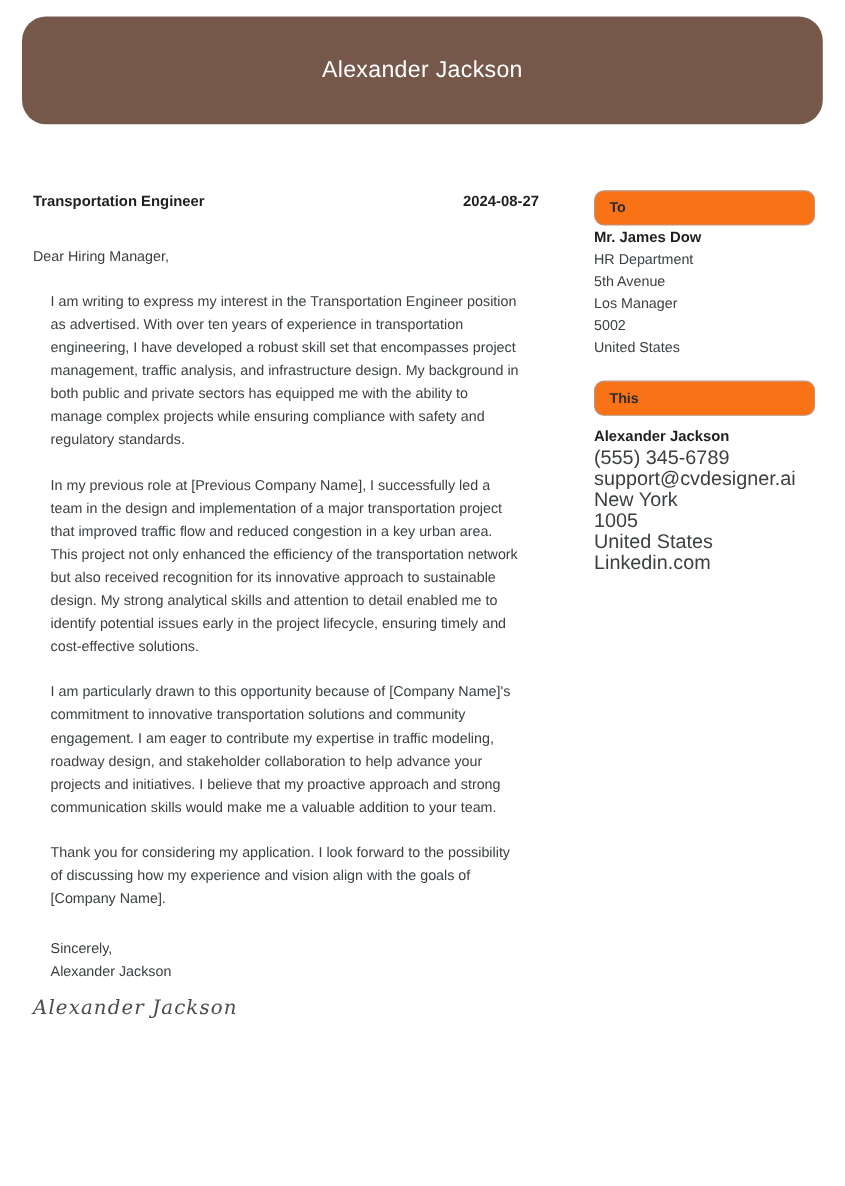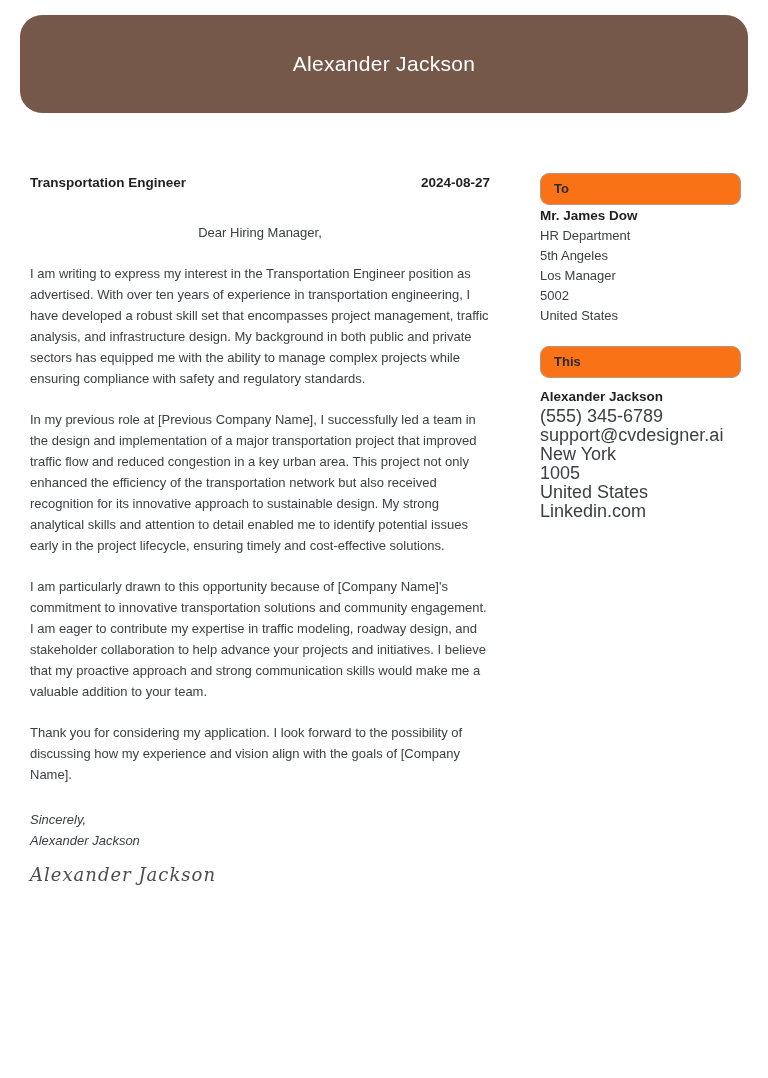--- a/index.html
+++ b/index.html
@@ -25,23 +25,23 @@
     margin:0;color:#ffffff;font-size:21px;font-weight:500;letter-spacing:0.3px;
   }
   .letter{
     position:absolute;left:30px;top:172px;width:460px;
     font-size:13px;line-height:21px;
   }
   .title-row{
     display:flex;justify-content:space-between;align-items:center;
     font-size:13.5px;font-weight:700;color:var(--heading-text);
   }
-  .salutation{margin:29px 0 0;text-align:center;}
-  .para{margin:20px 0 0;}
-  .closing{margin:24px 0 0;font-style:italic;}
+  .salutation{margin:29px 0 0;}
+  .para{margin:20px 16px 0;}
+  .closing{margin:24px 16px 0;}
   .closing div{line-height:21px;}
   .signature{
     margin:13px 0 0;
     font-family:"DejaVu Serif", serif;font-style:italic;
     font-size:18px;color:#4C4C4C;letter-spacing:1px;
   }
   .side{
     position:absolute;left:540px;top:173px;width:201px;
   }
   .panel-box{
@@ -83,21 +83,21 @@
   <div class="signature">Alexander Jackson</div>
 </main>
 
 <aside class="side">
   <div class="panel-box">
     <span>To</span>
   </div>
   <div class="contact-name">Mr. James Dow</div>
   <div class="to-lines">
     <div>HR Department</div>
-    <div>5th Angeles</div>
+    <div>5th Avenue</div>
     <div>Los Manager</div>
     <div>5002</div>
     <div>United States</div>
   </div>
 
   <div class="panel-box from">
     <span>This</span>
   </div>
   <div class="contact-name from-name">Alexander Jackson</div>
   <div class="from-lines">

